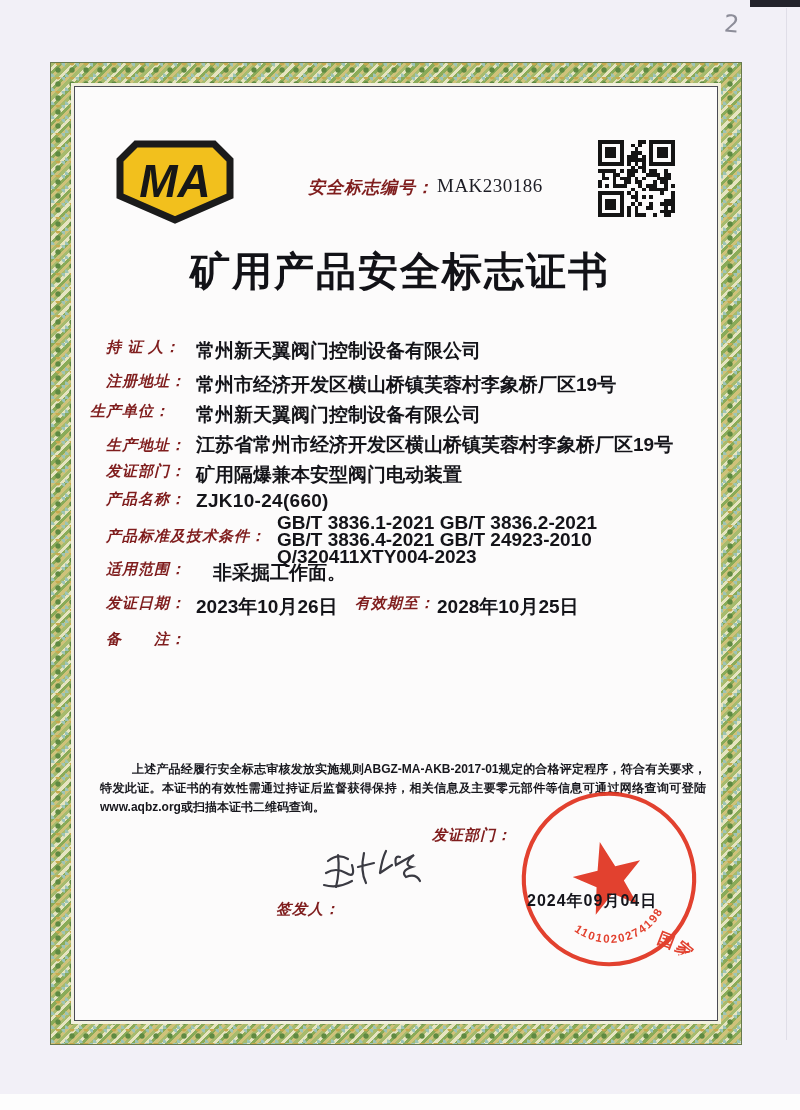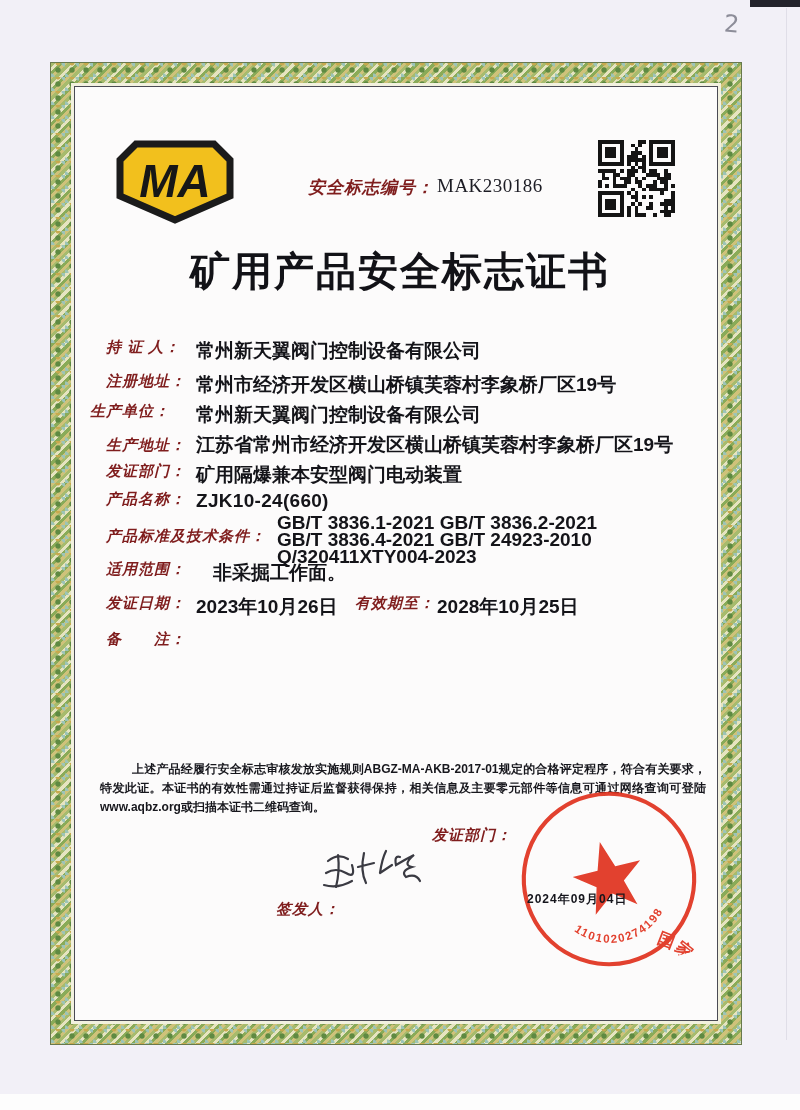--- a/index.html
+++ b/index.html
@@ -53,21 +53,21 @@
   }
   .statement{
     left:100px;top:760px;width:606px;
     font-size:12px;font-weight:700;color:#17171d;line-height:19px;
     text-align:justify;text-indent:32px;
   }
 
   .signer-label{left:276px;top:900px;}
   .dept-label{left:432px;top:826px;}
   .seal-date{
-    left:527px;top:891px;font-size:12px;font-weight:700;color:#15151c;letter-spacing:1px;z-index:4;
+    left:527px;top:891px;font-size:16px;font-weight:700;color:#15151c;letter-spacing:1px;z-index:4;
   }
   .seal-wrap{left:518px;top:788px;width:182px;height:182px;transform:rotate(-14deg);opacity:.92;z-index:3;}
   svg text{font-family:"Liberation Sans","DejaVu Sans",sans-serif;}
 </style>
 </head>
 <body>
 
 <div class="paper">
   <div class="paper-bottom"></div>
   <div class="scan-edge"></div>

